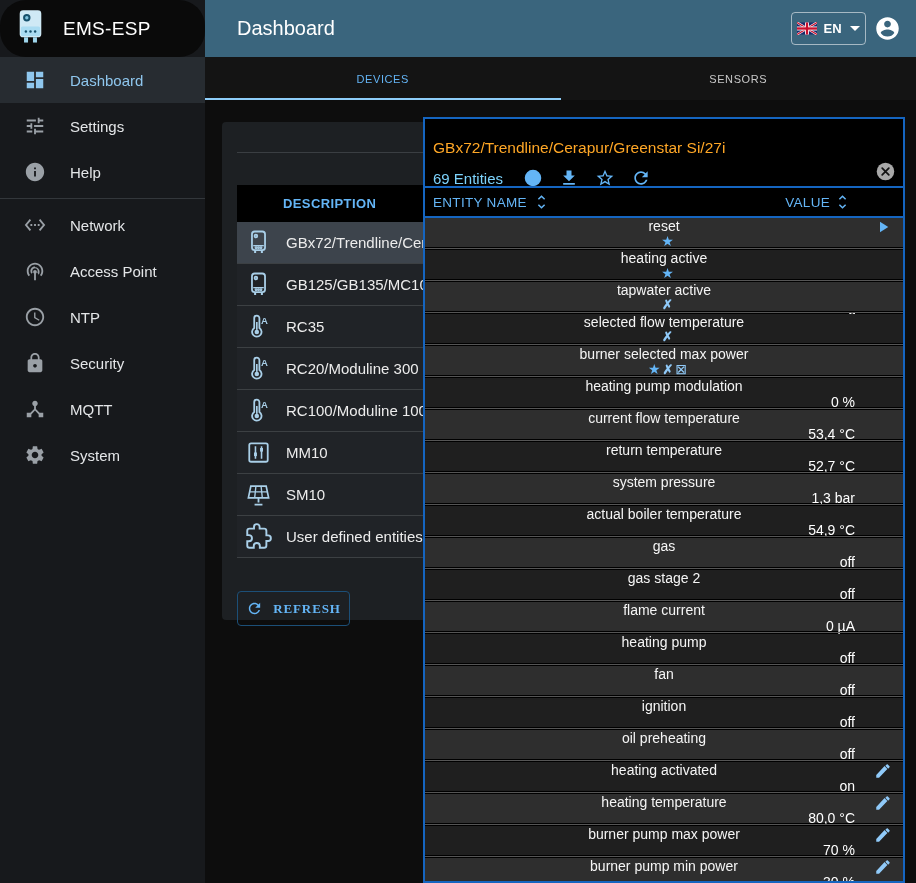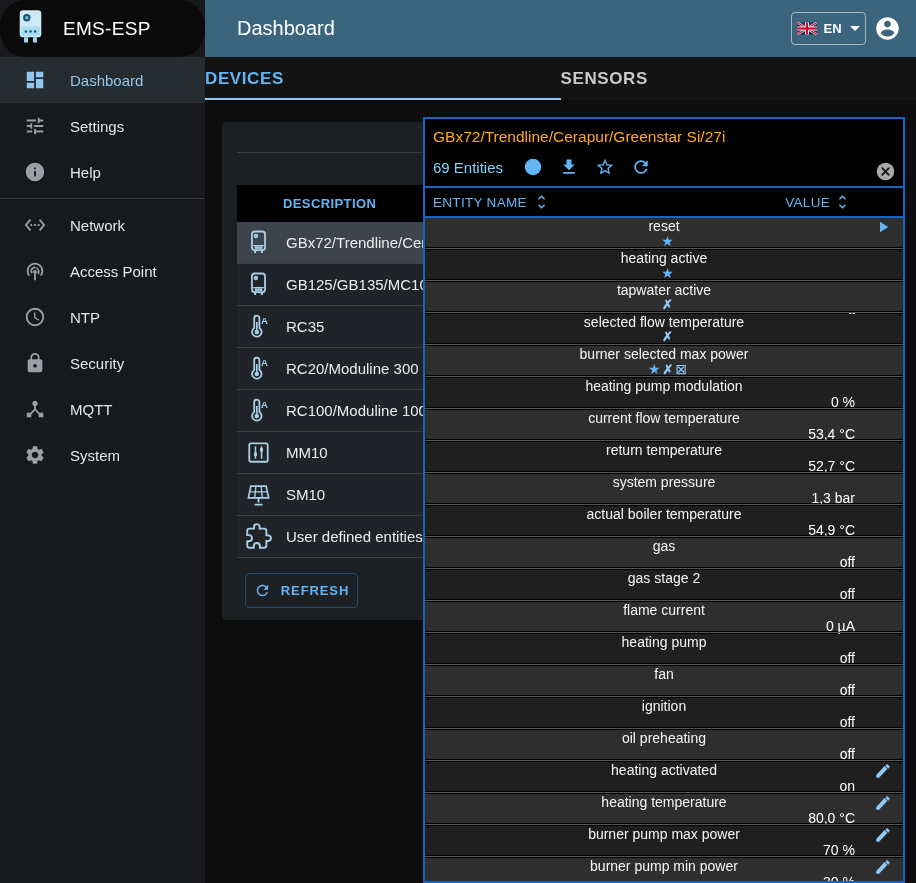--- a/index.html
+++ b/index.html
@@ -23,39 +23,39 @@
   .topbar { position:absolute; left:205px; top:0; width:711px; height:57px; background:#3a657d; z-index:4; }
   .topbar-title { position:absolute; left:32px; top:17px; color:#ffffff; font-size:20px; font-weight:400; }
   .lang-chip { position:absolute; right:50px; top:12px; width:75px; height:33px; border:1px solid rgba(255,255,255,.55); border-radius:4px; display:flex; align-items:center; justify-content:center; gap:6px; color:#fff; font-size:13px; font-weight:700; cursor:pointer; }
   .lang-chip svg.flag { width:20px; height:13px; }
   .caret-down { width:0; height:0; border-left:5px solid transparent; border-right:5px solid transparent; border-top:5px solid #fff; margin-left:2px; }
   .account-btn { position:absolute; right:15px; top:15px; width:27px; height:27px; cursor:pointer; }
   .account-btn svg { width:27px; height:27px; fill:#ffffff; }
 
   
   .tabs { position:absolute; left:205px; top:57px; width:711px; height:43px; background:#141414; display:flex; z-index:3; }
-  .tab { flex:1; display:flex; align-items:center; color:#c9c9c9; font-size:17px; font-weight:700; letter-spacing:.6px; position:relative; cursor:pointer; }
+  .tab { flex:1; display:flex; align-items:center; justify-content:center; color:#c9c9c9; font-size:11px; font-weight:400; letter-spacing:.6px; position:relative; cursor:pointer; }
   .tab.active { color:#64b5f6; }
   .tab.active::after { content:''; position:absolute; left:0; right:0; bottom:0; height:2px; background:#8ecdf9; }
 
   
   .card { position:absolute; left:222px; top:122px; width:683px; height:498px; background:#1d2023; border-radius:4px; z-index:1; }
   .card-divider { position:absolute; left:15px; right:0; top:30px; height:1px; background:#3a3e42; }
   .dev-table { position:absolute; left:15px; top:63px; right:0; overflow:hidden; }
   .dev-header { height:37px; background:#000000; color:#64b5f6; font-size:13px; font-weight:700; letter-spacing:.4px; display:flex; align-items:center; padding-left:46px; }
   .dev-row { height:42px; display:flex; align-items:center; gap:14px; padding-left:8px; color:#ececec; font-size:15px; background:#202327; border-bottom:1px solid #3c4043; white-space:nowrap; overflow:hidden; cursor:pointer; }
   .dev-row.selected { background:#3d444c; }
   .dev-icon { width:27px; height:27px; flex:0 0 27px; display:inline-flex; }
   .dev-icon svg { width:27px; height:27px; }
-  .refresh-btn { position:absolute; left:15px; top:451px; width:113px; height:35px; background:transparent; border:1px solid #1c4f77; border-radius:4px; color:#64b5f6; font-family:Liberation Sans, sans-serif; font-size:13px; font-weight:600; letter-spacing:.9px; display:flex; align-items:center; justify-content:center; gap:10px; cursor:pointer;margin-left:8px; }
+  .refresh-btn { position:absolute; left:15px; top:469px; width:113px; height:35px; background:transparent; border:1px solid #1c4f77; border-radius:4px; color:#64b5f6; font-family:Liberation Serif, serif; font-size:13px; font-weight:600; letter-spacing:.9px; display:flex; align-items:center; justify-content:center; gap:10px; cursor:pointer; }
   .refresh-btn svg { width:17px; height:17px; fill:#64b5f6; }
 
   
   .dialog { position:absolute; left:423px; top:117px; width:482px; height:766px; background:#000; border:2px solid #1565c0; overflow:hidden; z-index:10; }
-  .dialog-head { position:relative; height:67px; padding:9px 8px 0 8px; }
+  .dialog-head { position:relative; height:67px; padding:20px 8px 0 8px; }
   .dialog-title { color:#ffa726; font-size:15.5px; font-weight:400; white-space:nowrap; }
   .dialog-toolbar { display:flex; align-items:center; margin-top:11px; gap:16px; }
   .entities-count { color:#7dd3fc; font-size:15px; margin-right:4px; }
   .tool-icon { width:20px; height:20px; display:inline-flex; cursor:pointer; }
   .tool-icon svg { width:20px; height:20px; fill:#64b5f6; }
   .close-btn { position:absolute; right:7px; top:42px; width:21px; height:21px; cursor:pointer; }
   .close-btn svg { width:21px; height:21px; }
 
   .entity-header { position:relative; height:32px; border-top:2px solid #1565c0; border-bottom:2px solid #1565c0; display:flex; align-items:center; gap:9px; color:#64b5f6; font-size:13.5px; font-weight:500; letter-spacing:.3px; padding:0 8px; }
   .col-value-group { position:absolute; right:55px; display:flex; align-items:center; gap:7px; }

